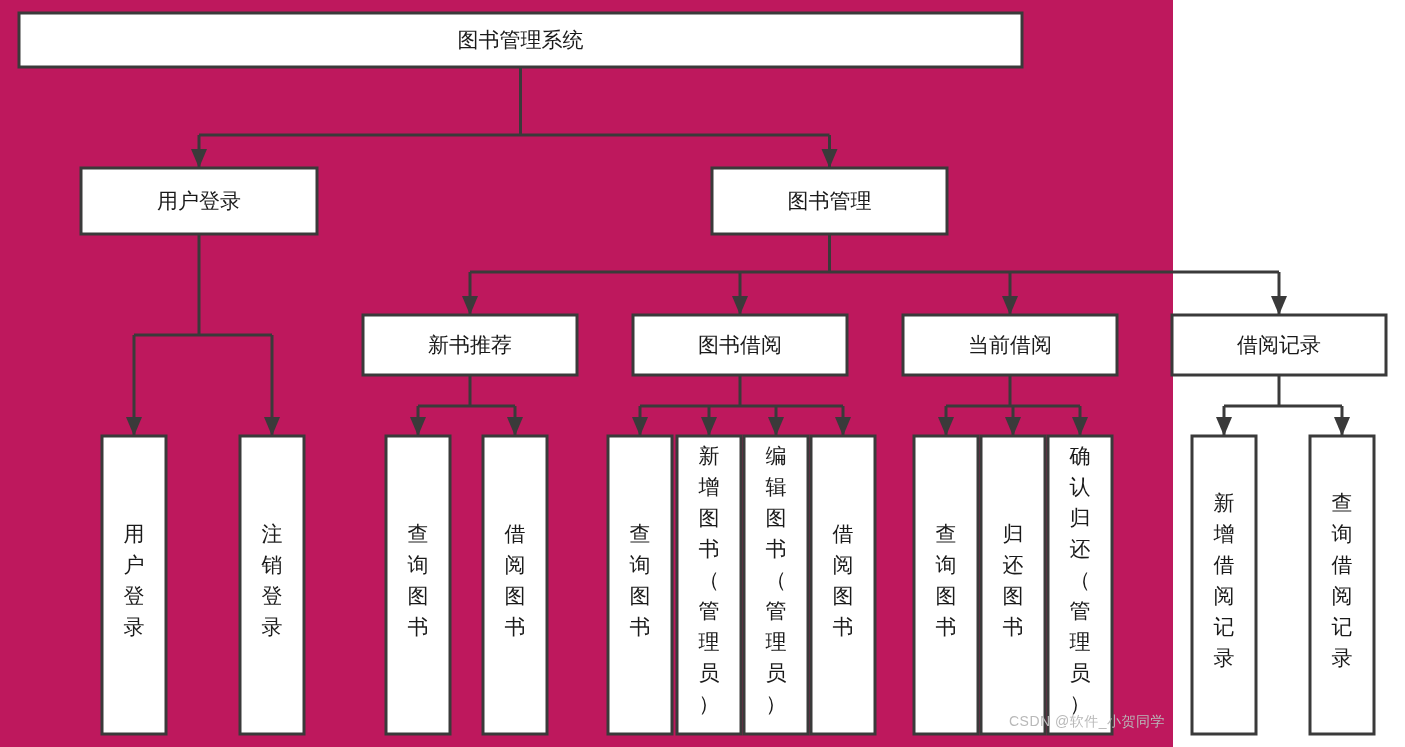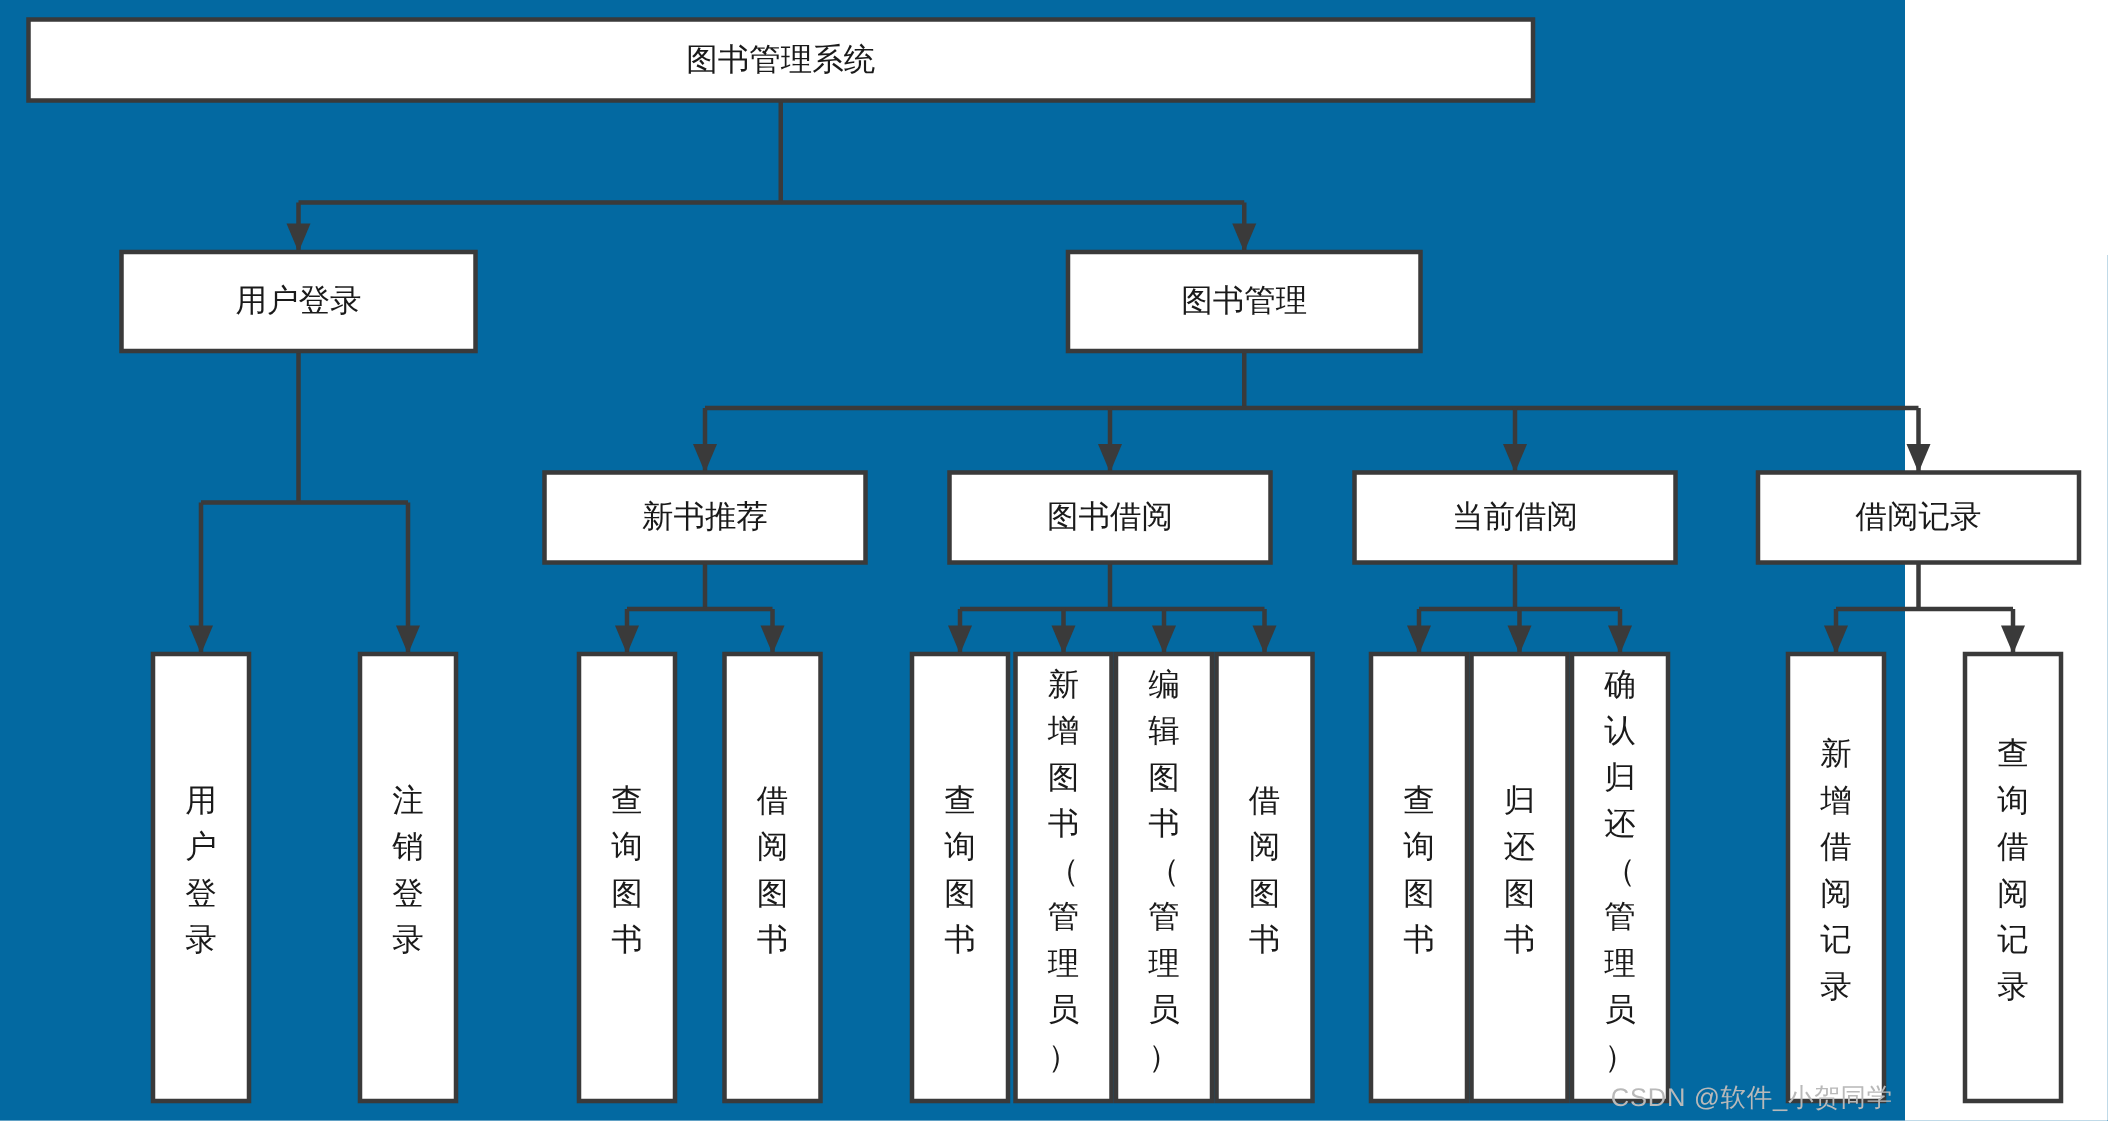--- a/index.html
+++ b/index.html
@@ -1,28 +1,28 @@
 <!DOCTYPE html>
 <html><head>
 <meta charset="utf-8">
 <style>
   html,body{margin:0;padding:0;background:#ffffff;}
   body{width:1405px;height:747px;overflow:hidden;
        font-family:"Liberation Sans","DejaVu Sans",sans-serif;}
-  #diagram-root{position:relative;width:1270px;height:747px;background:#0369a1;}
+  #diagram-root{position:relative;width:1173px;height:747px;background:#be185d;}
   svg{display:block;}
   .box-rect{fill:#ffffff;stroke:#3a3a3a;stroke-width:3;}
   .link-line{stroke:#3a3a3a;stroke-width:3;fill:none;stroke-linecap:butt;}
   .arrow-head{fill:#3a3a3a;stroke:none;}
   .node-label{fill:#1a1a1a;font-family:"Liberation Sans","DejaVu Sans",sans-serif;
               font-size:21px;text-anchor:middle;dominant-baseline:middle;}
   .leaf-label{fill:#1a1a1a;font-family:"Liberation Sans","DejaVu Sans",sans-serif;
               font-size:21px;text-anchor:middle;}
-  .watermark{position:absolute;right:8px;bottom:4px;color:#b9b9b9;
-             font-size:17px;font-family:"Liberation Sans","DejaVu Sans",sans-serif;
+  .watermark{position:absolute;right:8px;bottom:16px;color:#b9b9b9;
+             font-size:14px;font-family:"Liberation Sans","DejaVu Sans",sans-serif;
              letter-spacing:.5px;white-space:nowrap;}
 </style>
 </head>
 <body>
 
 <div id="diagram-root">
   <svg id="tree-svg" width="1405" height="747" viewBox="0 0 1405 747" xmlns="http://www.w3.org/2000/svg">
     <g id="links-layer">
         <line x1="520.5" y1="67" x2="520.5" y2="135" class="link-line"></line>
         <line x1="199" y1="135" x2="829.5" y2="135" class="link-line"></line>

